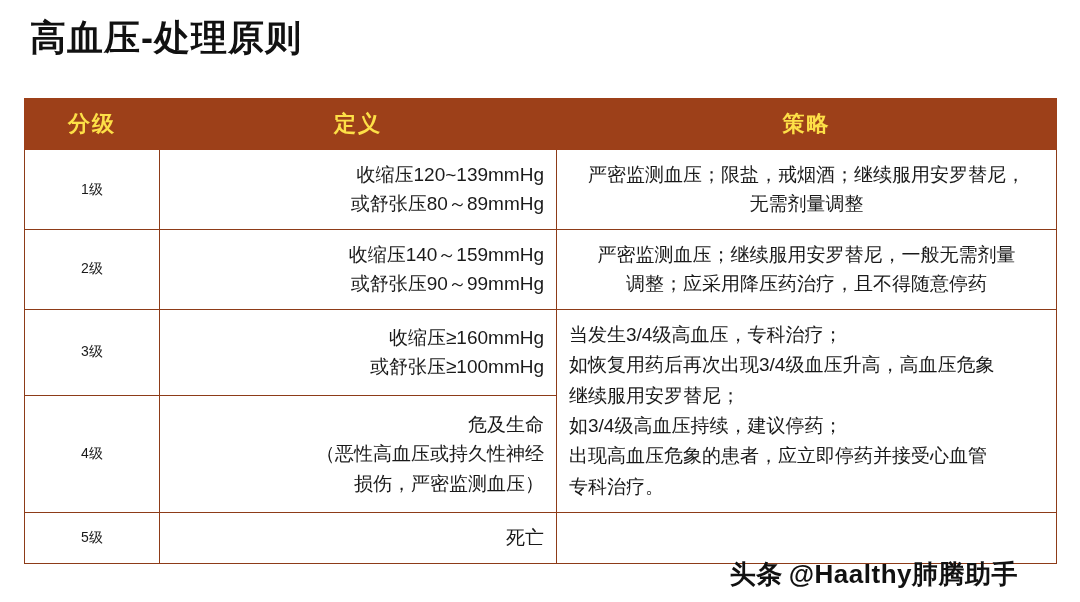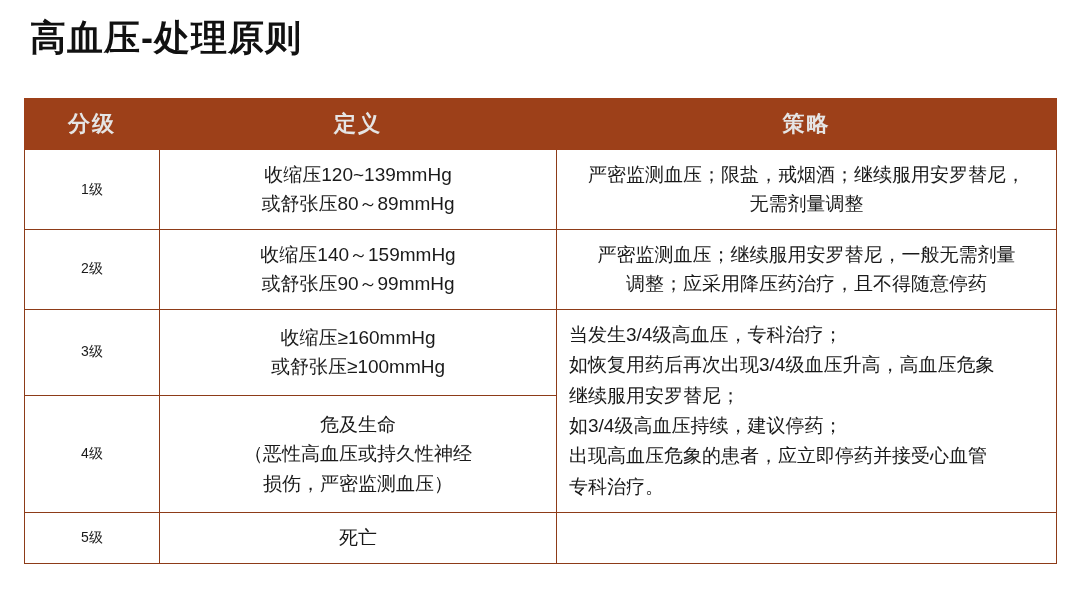--- a/index.html
+++ b/index.html
@@ -40,21 +40,21 @@
     width: 1032px;
     border-collapse: collapse;
     table-layout: fixed;
   }
   table.bp-table col.c-grade { width: 135px; }
   table.bp-table col.c-def   { width: 397px; }
   table.bp-table col.c-str   { width: 500px; }
 
   thead th {
     background: #9d4019;
-    color: #e5e5e5;
+    color: #fde047;
     font-size: 22px;
     font-weight: bold;
     height: 48px;
     border: 1px solid #9d4019;
     text-align: center;
     vertical-align: middle;
     letter-spacing: 2px;
   }
   tbody td {
     border: 1px solid #8d3b18;
@@ -64,21 +64,21 @@
     color: #1a1a1a;
     padding: 10px 12px;
     box-sizing: border-box;
   }
   td.grade {
     text-align: center;
     font-size: 14px;
     white-space: nowrap;
   }
   td.definition {
-    text-align: center;
+    text-align: right;
   }
   td.strategy {
     text-align: center;
     margin-left: 8px;
   }
   td.strategy.left {
     text-align: left;
     line-height: 1.6;
   }
   .line { display: block; }
@@ -173,14 +173,17 @@
         <td class="grade">5级</td>
         <td class="definition">
           <span class="line">死亡</span>
         </td>
         <td class="strategy"></td>
       </tr>
 
     </tbody>
   </table>
 
+  <div class="watermark">
+    <span class="wm-logo">头条</span><span>@Haalthy肺腾助手</span>
+  </div>
 
 </div>
 
 </body></html>

